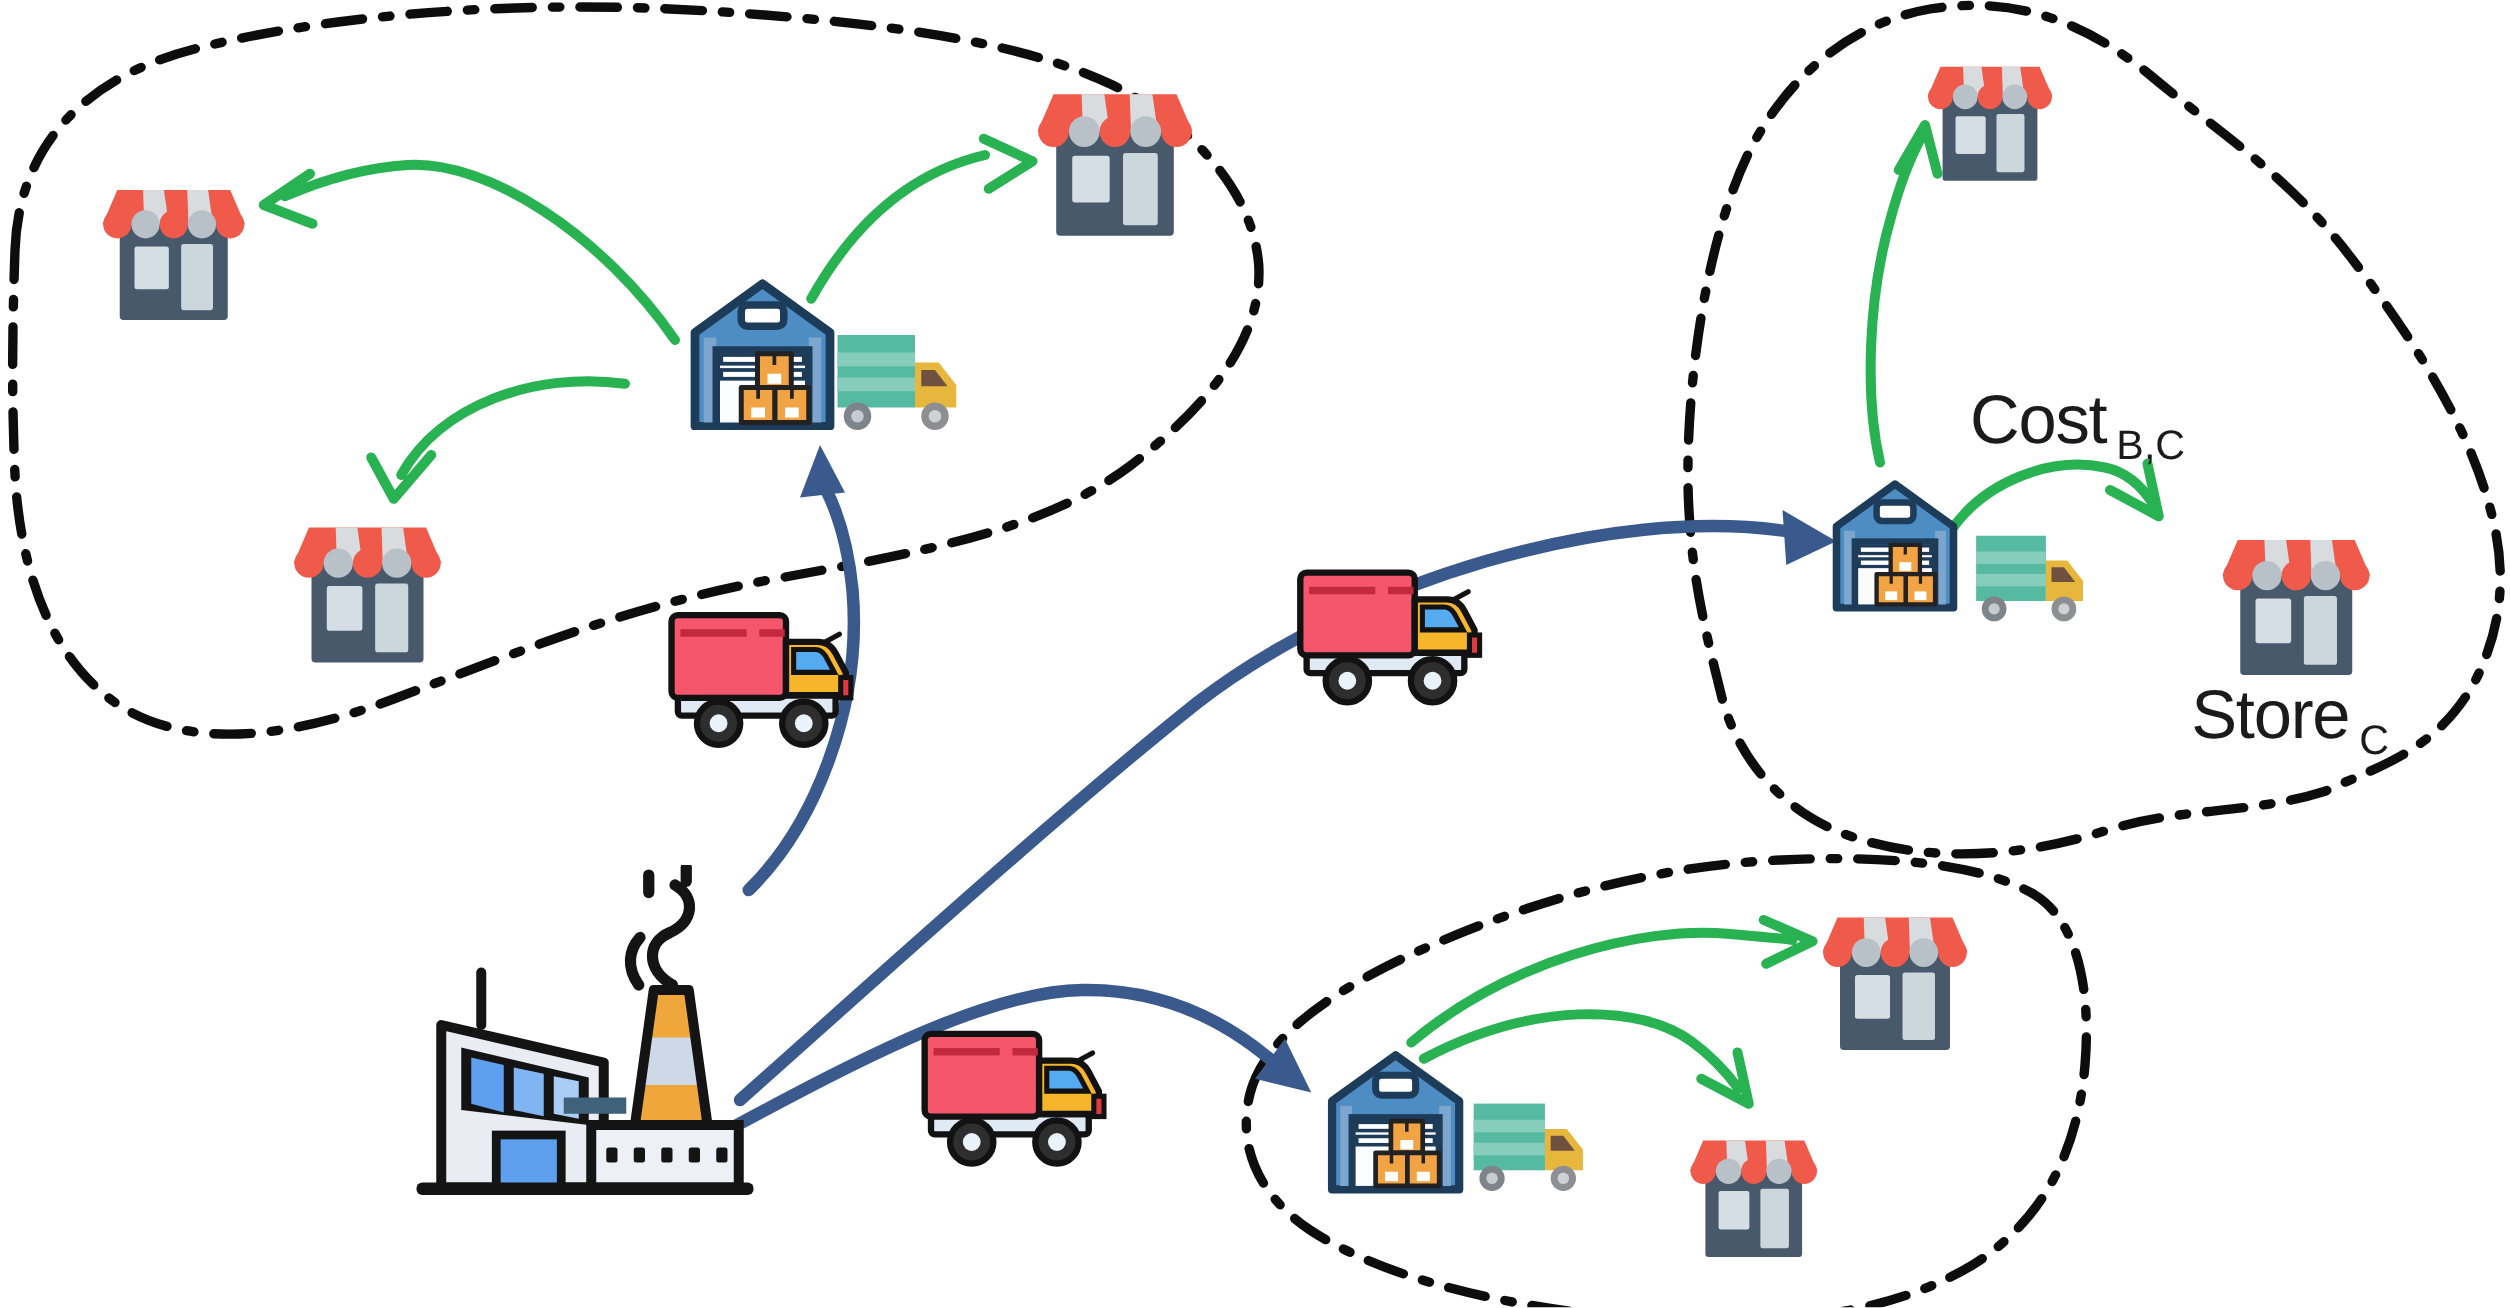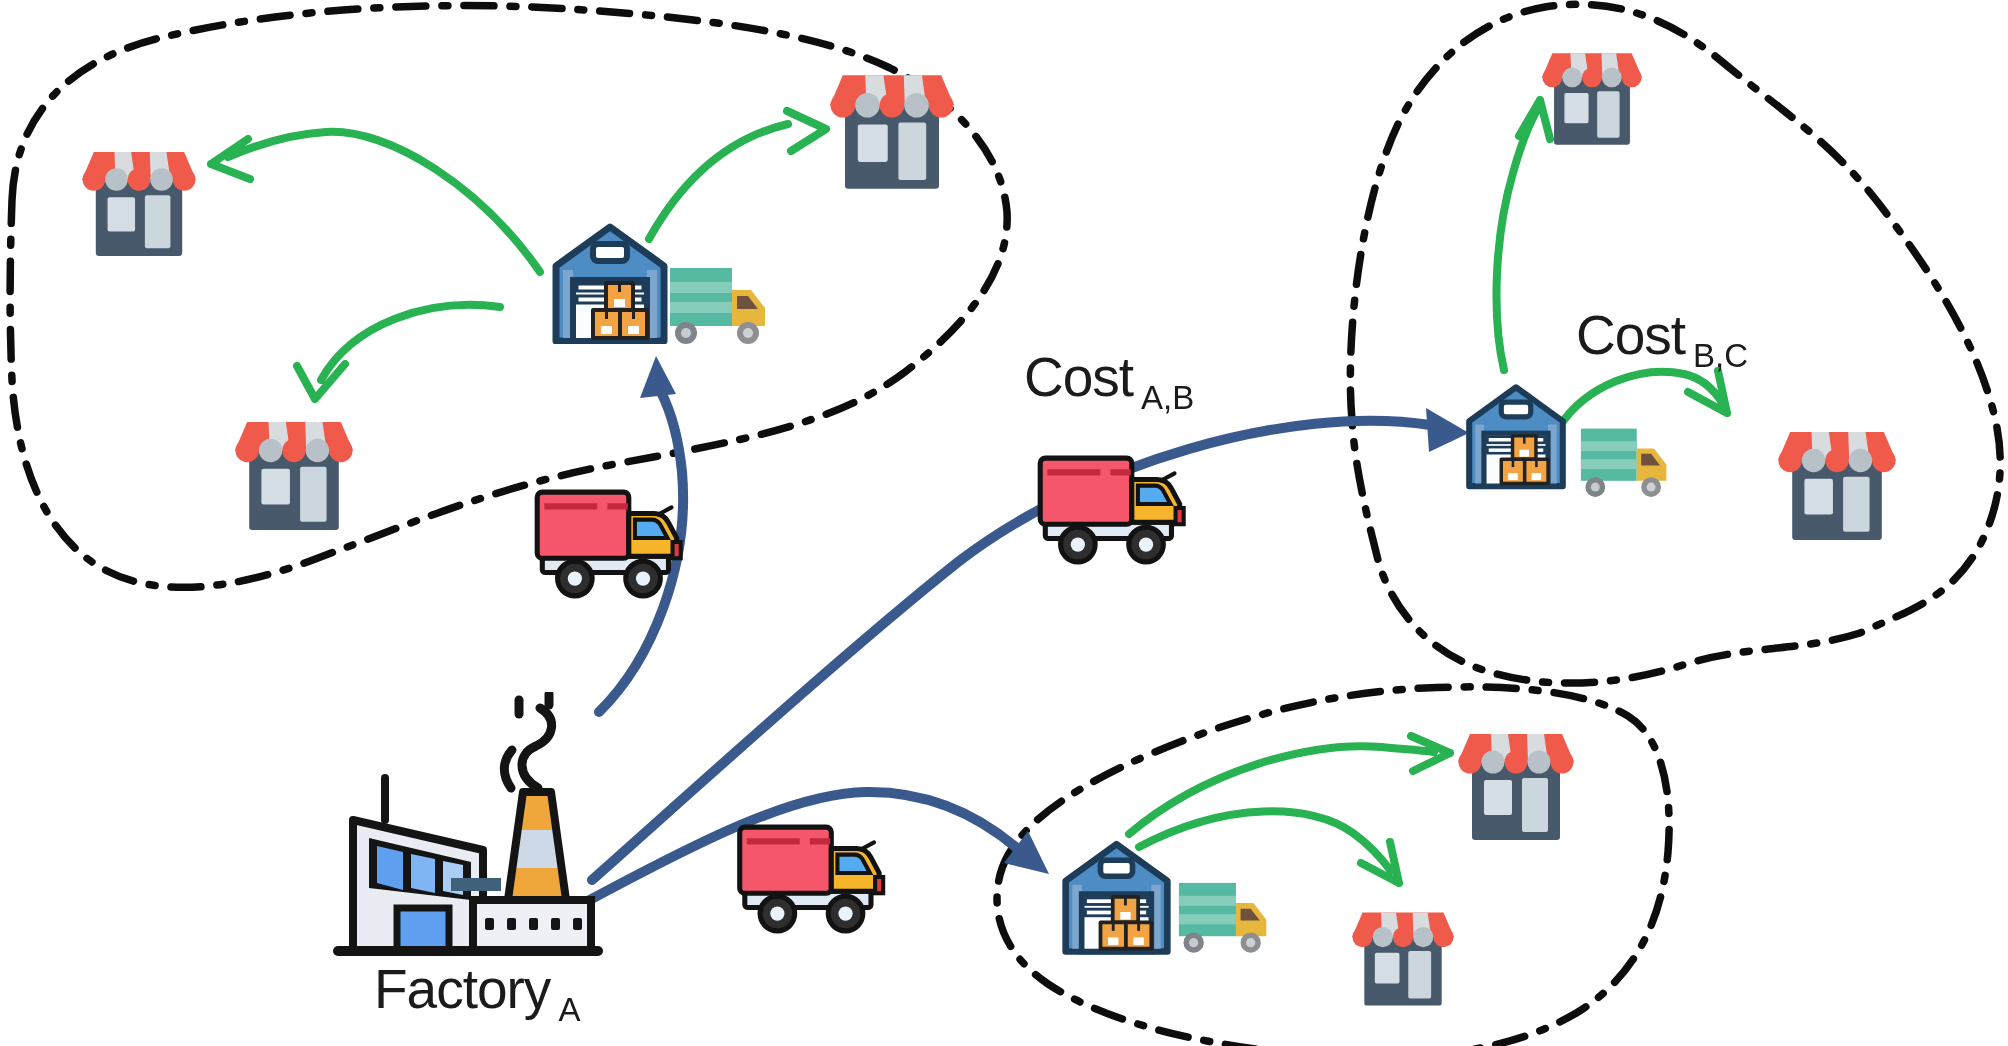--- a/index.html
+++ b/index.html
@@ -178,27 +178,24 @@
   <use href="#sym-store" x="1458" y="730" width="116" height="114"></use>
   <use href="#sym-store" x="1352" y="903" width="102" height="112"></use>
 
   <use href="#sym-red-truck" x="533" y="485" width="157" height="116"></use>
   <use href="#sym-red-truck" x="1037" y="451" width="155" height="116"></use>
   <use href="#sym-red-truck" x="736" y="820" width="156" height="116"></use>
 
   <use href="#sym-factory" x="333" y="692" width="270" height="266"></use>
 </svg>
 
-<div class="lbl" style="left:374px;top:962px">
-  <span>Factory</span><span class="sub">A</span>
-</div>
-
-<div class="lbl" style="left:1024px;top:350px">
-  <span>Cost</span><span class="sub">A,B</span>
-</div>
+
 
 <div class="lbl" style="left:1576px;top:308px">
   <span>Cost</span><span class="sub">B,C</span>
 </div>
 
 
-
+<div class="lbl" style="left:1753px;top:544px">
+  <span>Store</span><span class="sub">C</span>
 </div>
 
+</div>
+
 </body></html>

